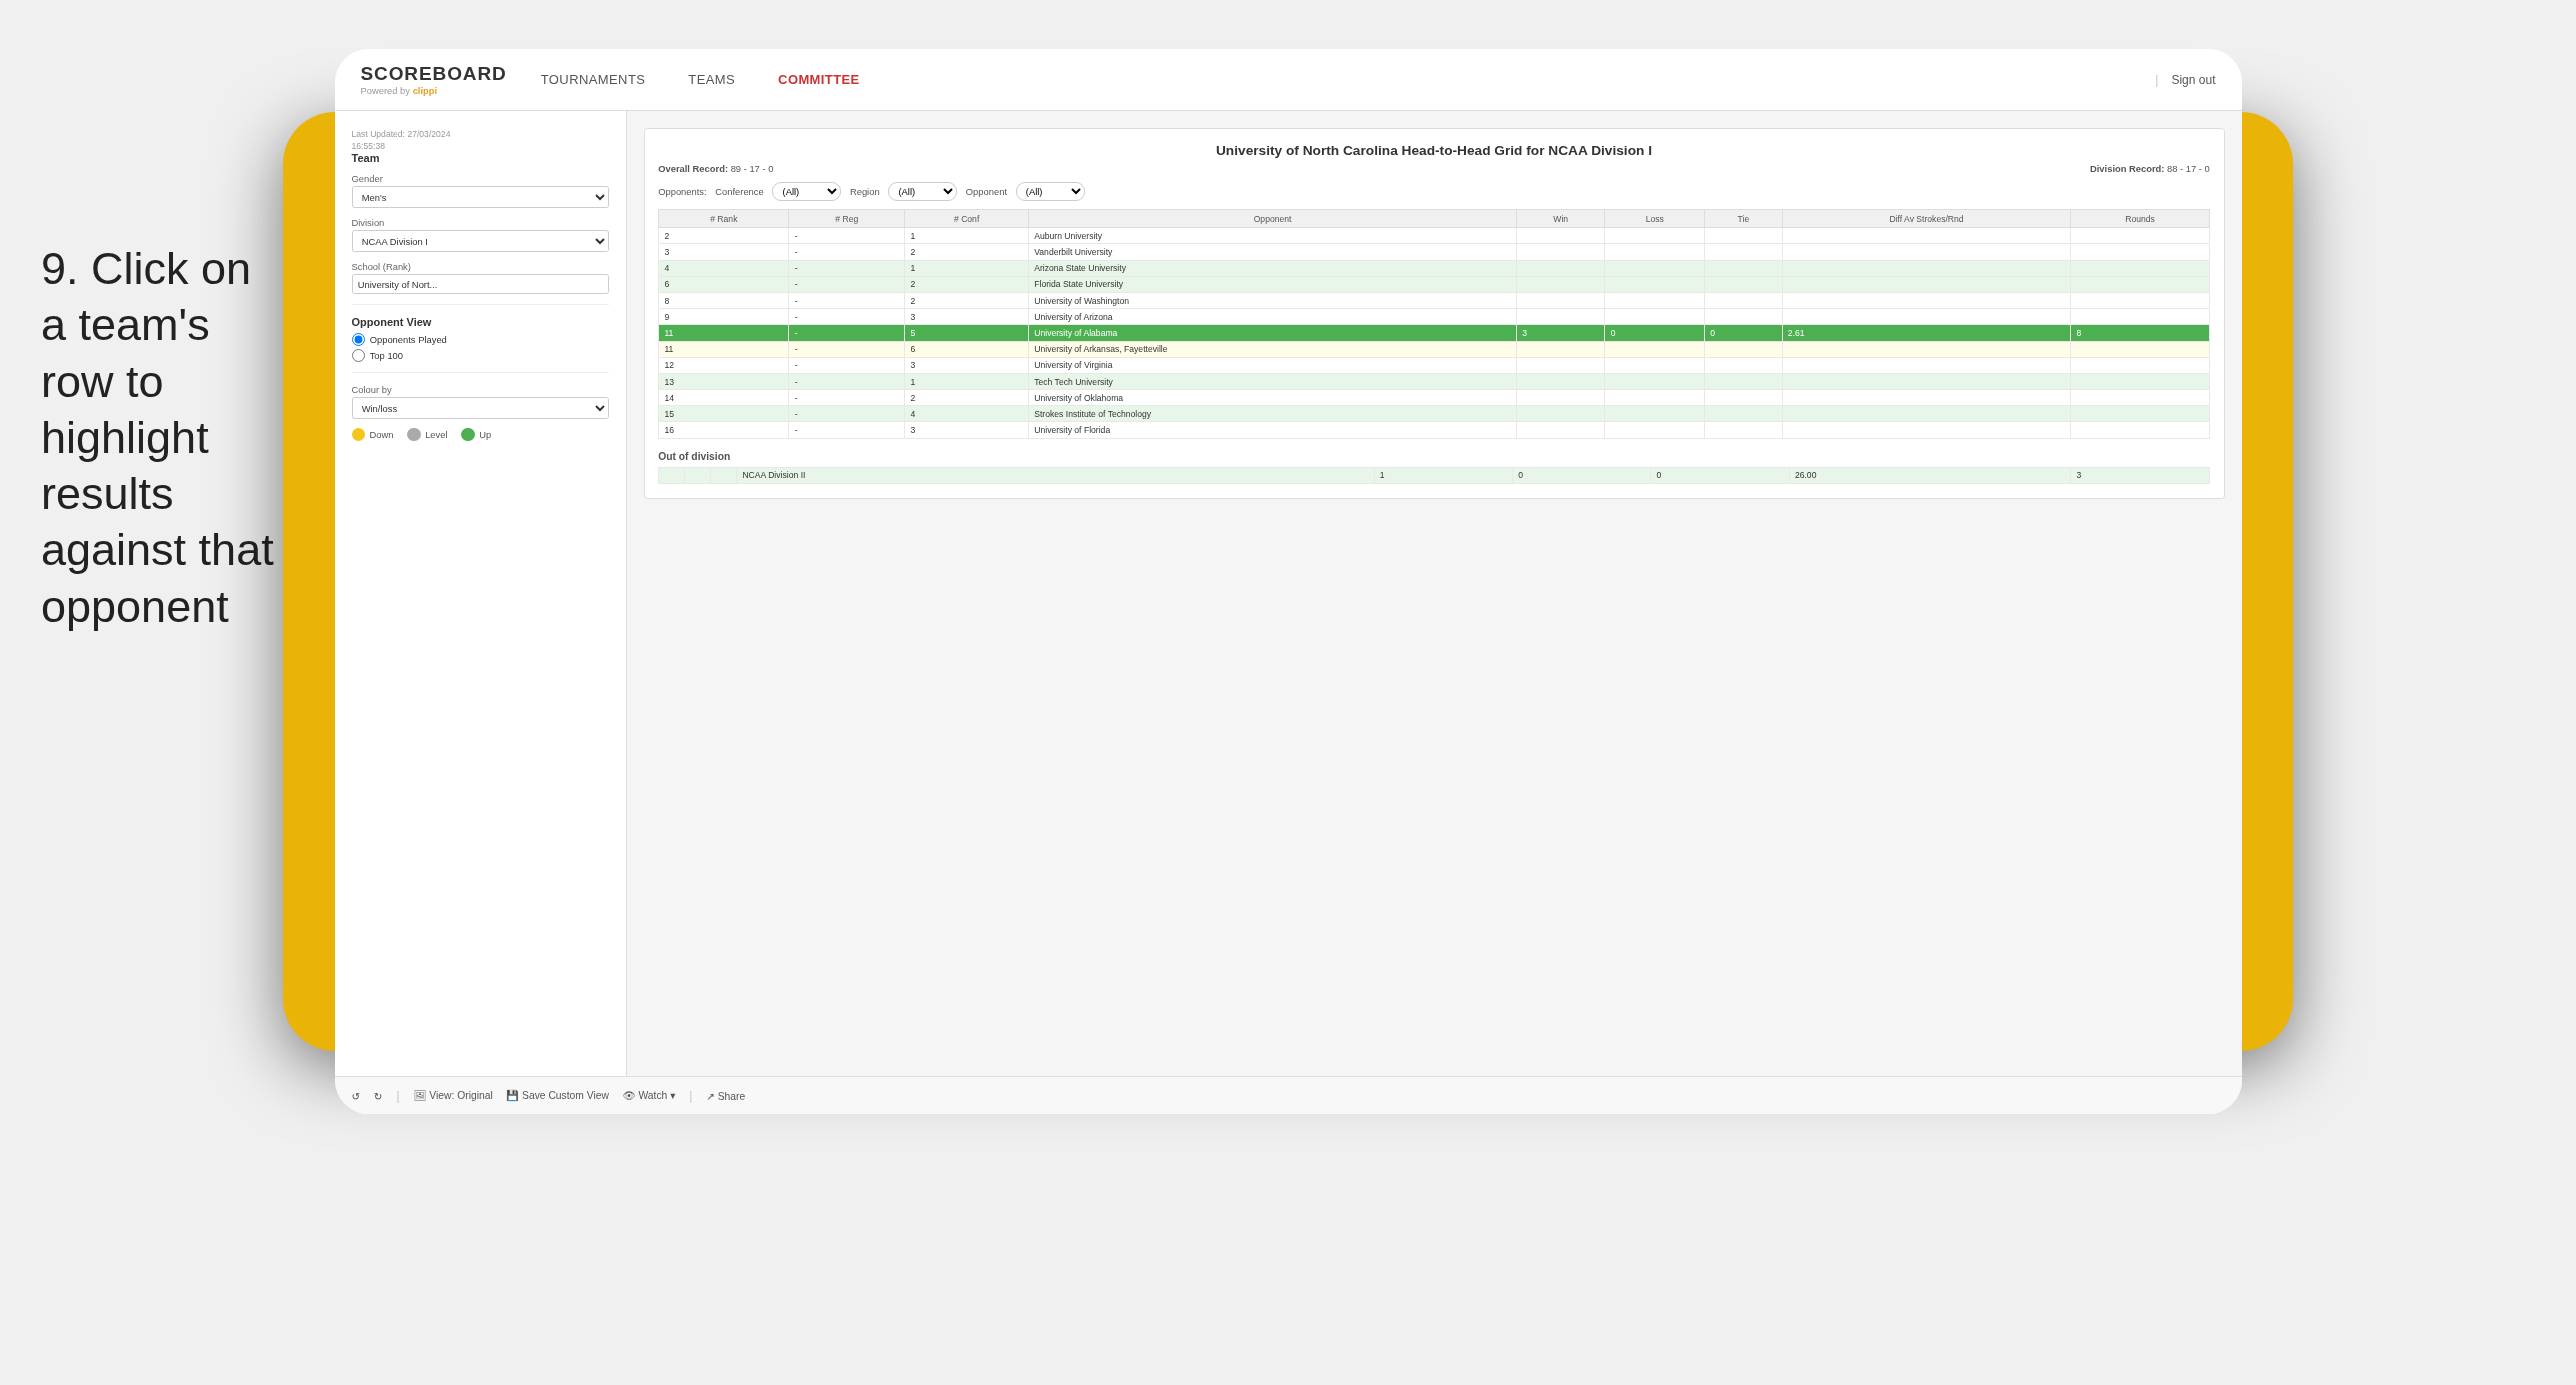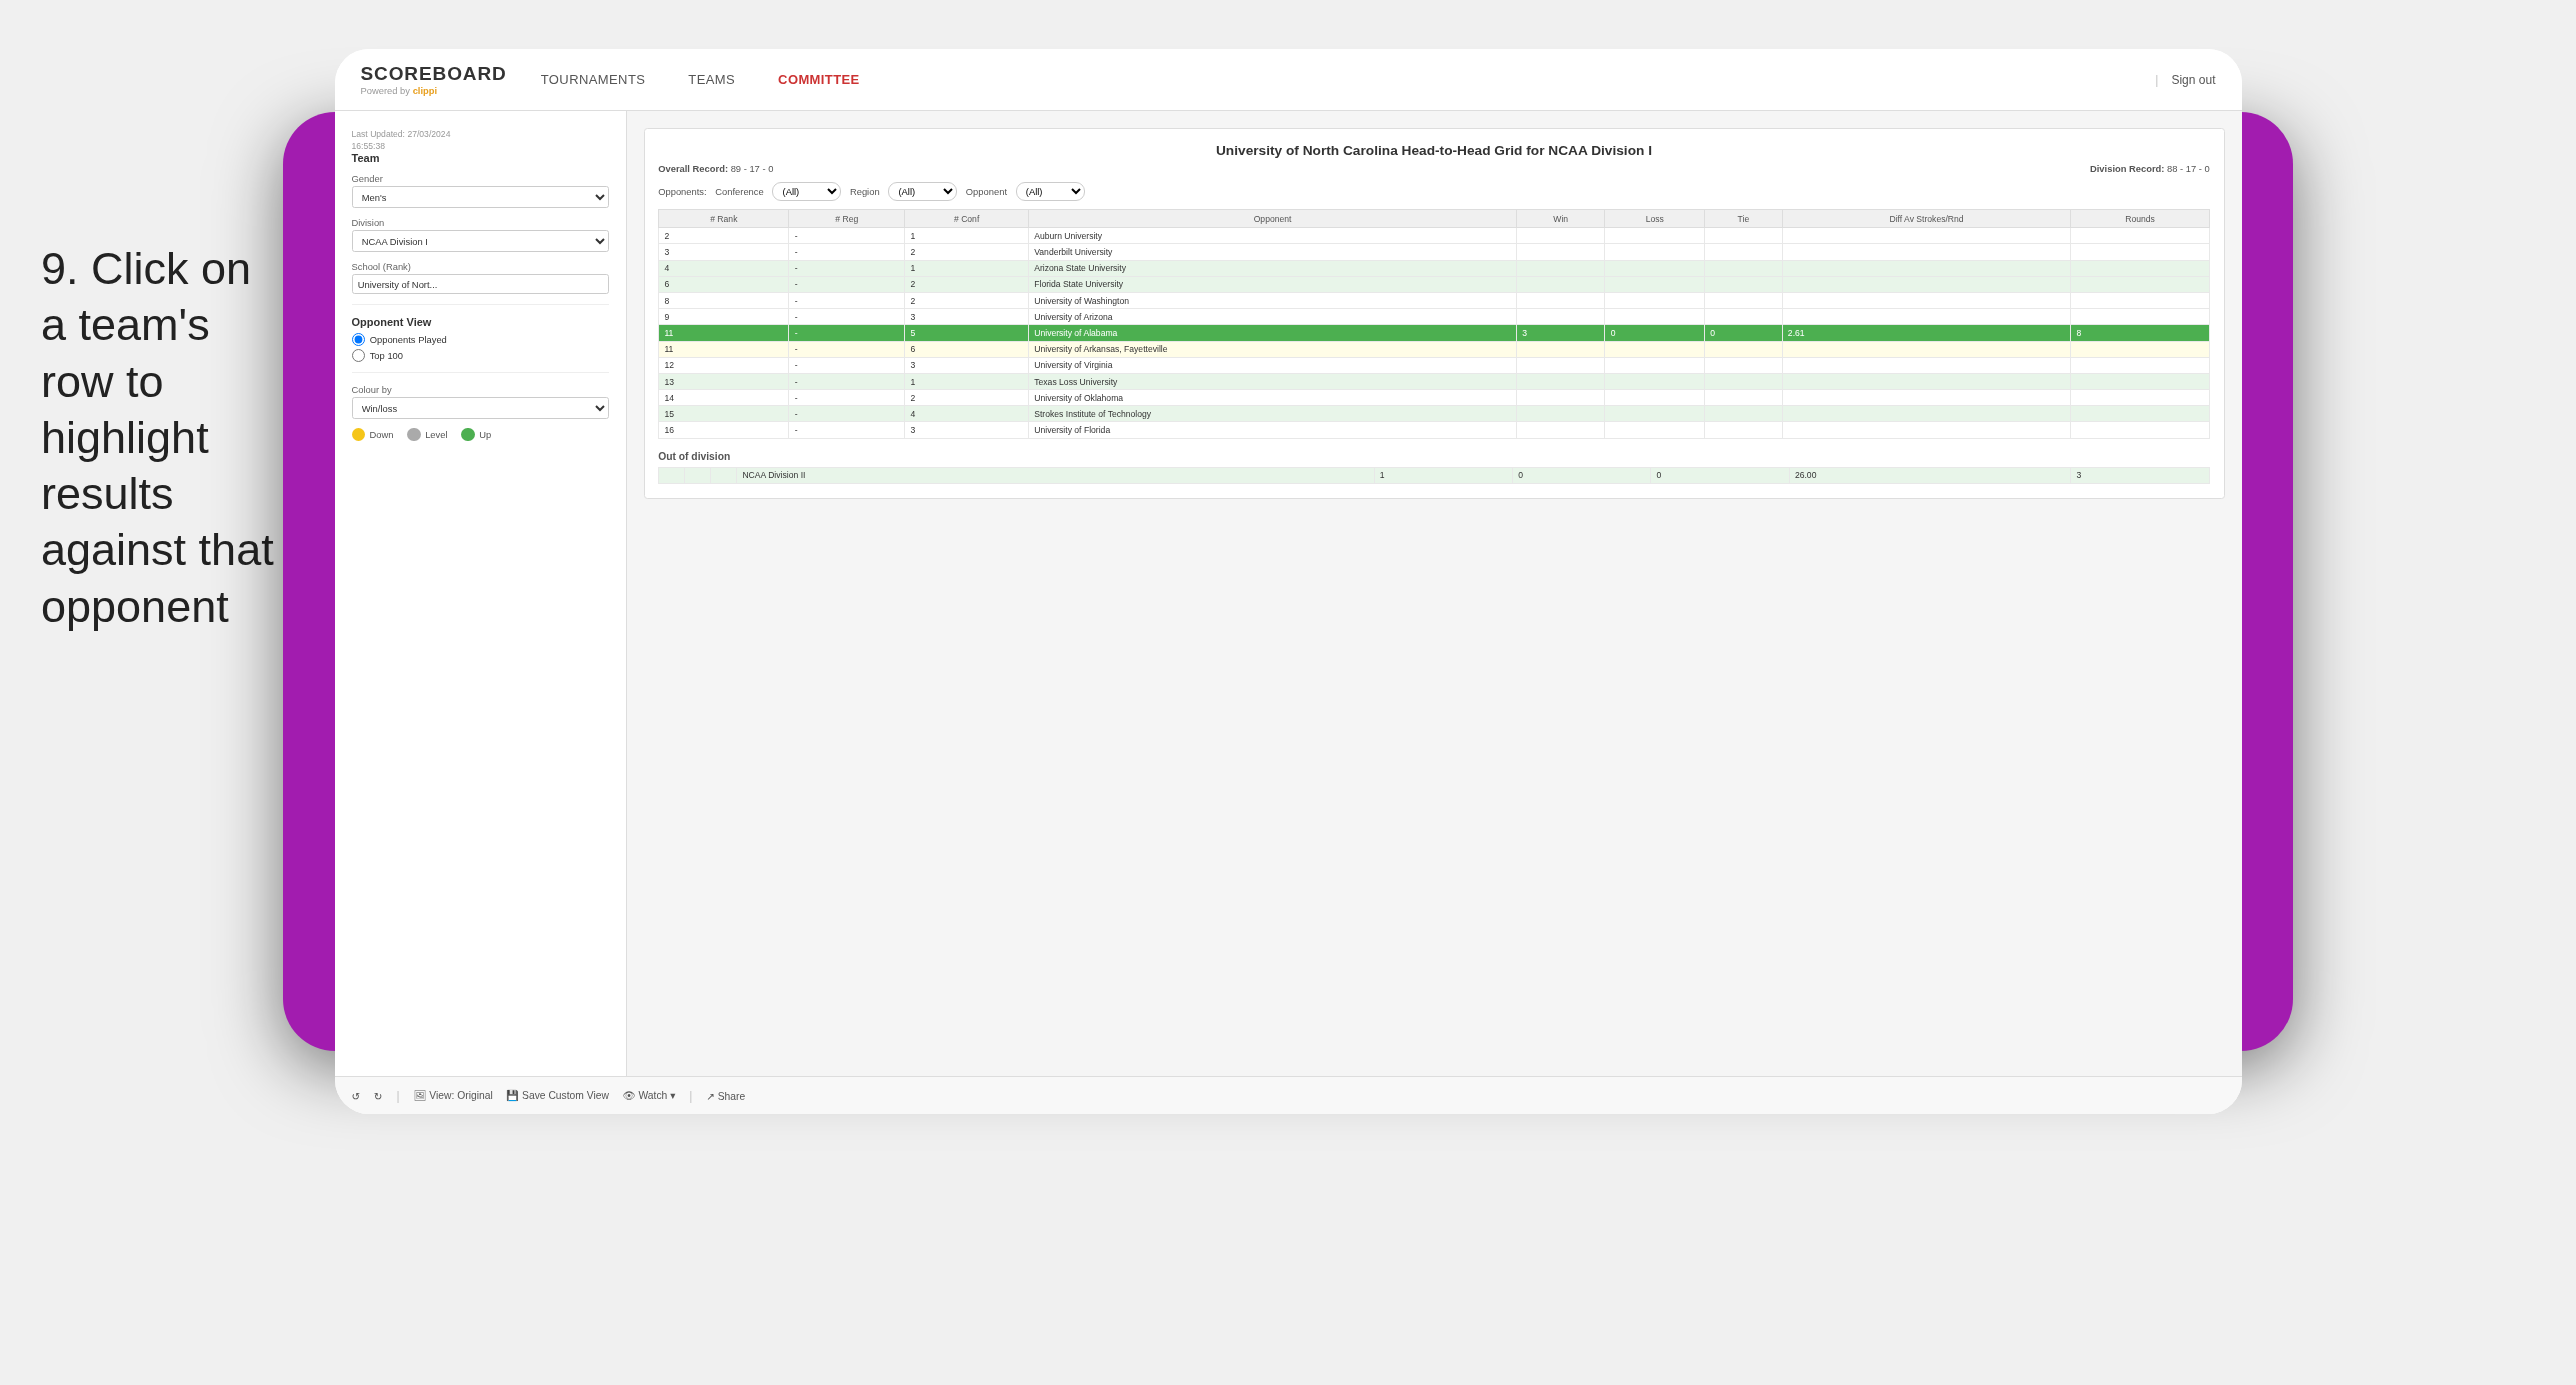--- a/index.html
+++ b/index.html
@@ -24,21 +24,21 @@
       line-height: 1.25;
     }
 
     
     .tablet-frame {
       position: absolute;
       left: 283px;
       top: 112px;
       width: 2010px;
       height: 939px;
-      background: #a21caf;
+      background: #eab308;
       border-radius: 52px;
       box-shadow: 0 17px 69px rgba(0,0,0,0.5);
       display: flex;
       align-items: center;
       justify-content: center;
     }
 
     .tablet-screen {
       width: 1907px;
       height: 1065px;
@@ -621,21 +621,21 @@
                 <td></td>
                   <td></td>
                   <td></td>
                   <td></td>
                   <td></td>
               </tr>
               <tr class="table-row row-light-green">
                 <td>13</td>
                   <td>-</td>
                   <td>1</td>
-                <td>Texas Loss University</td>
+                <td>Tech Tech University</td>
                 <td></td>
                   <td></td>
                   <td></td>
                   <td></td>
                   <td></td>
               </tr>
               <tr class="table-row">
                 <td>14</td>
                   <td>-</td>
                   <td>2</td>

